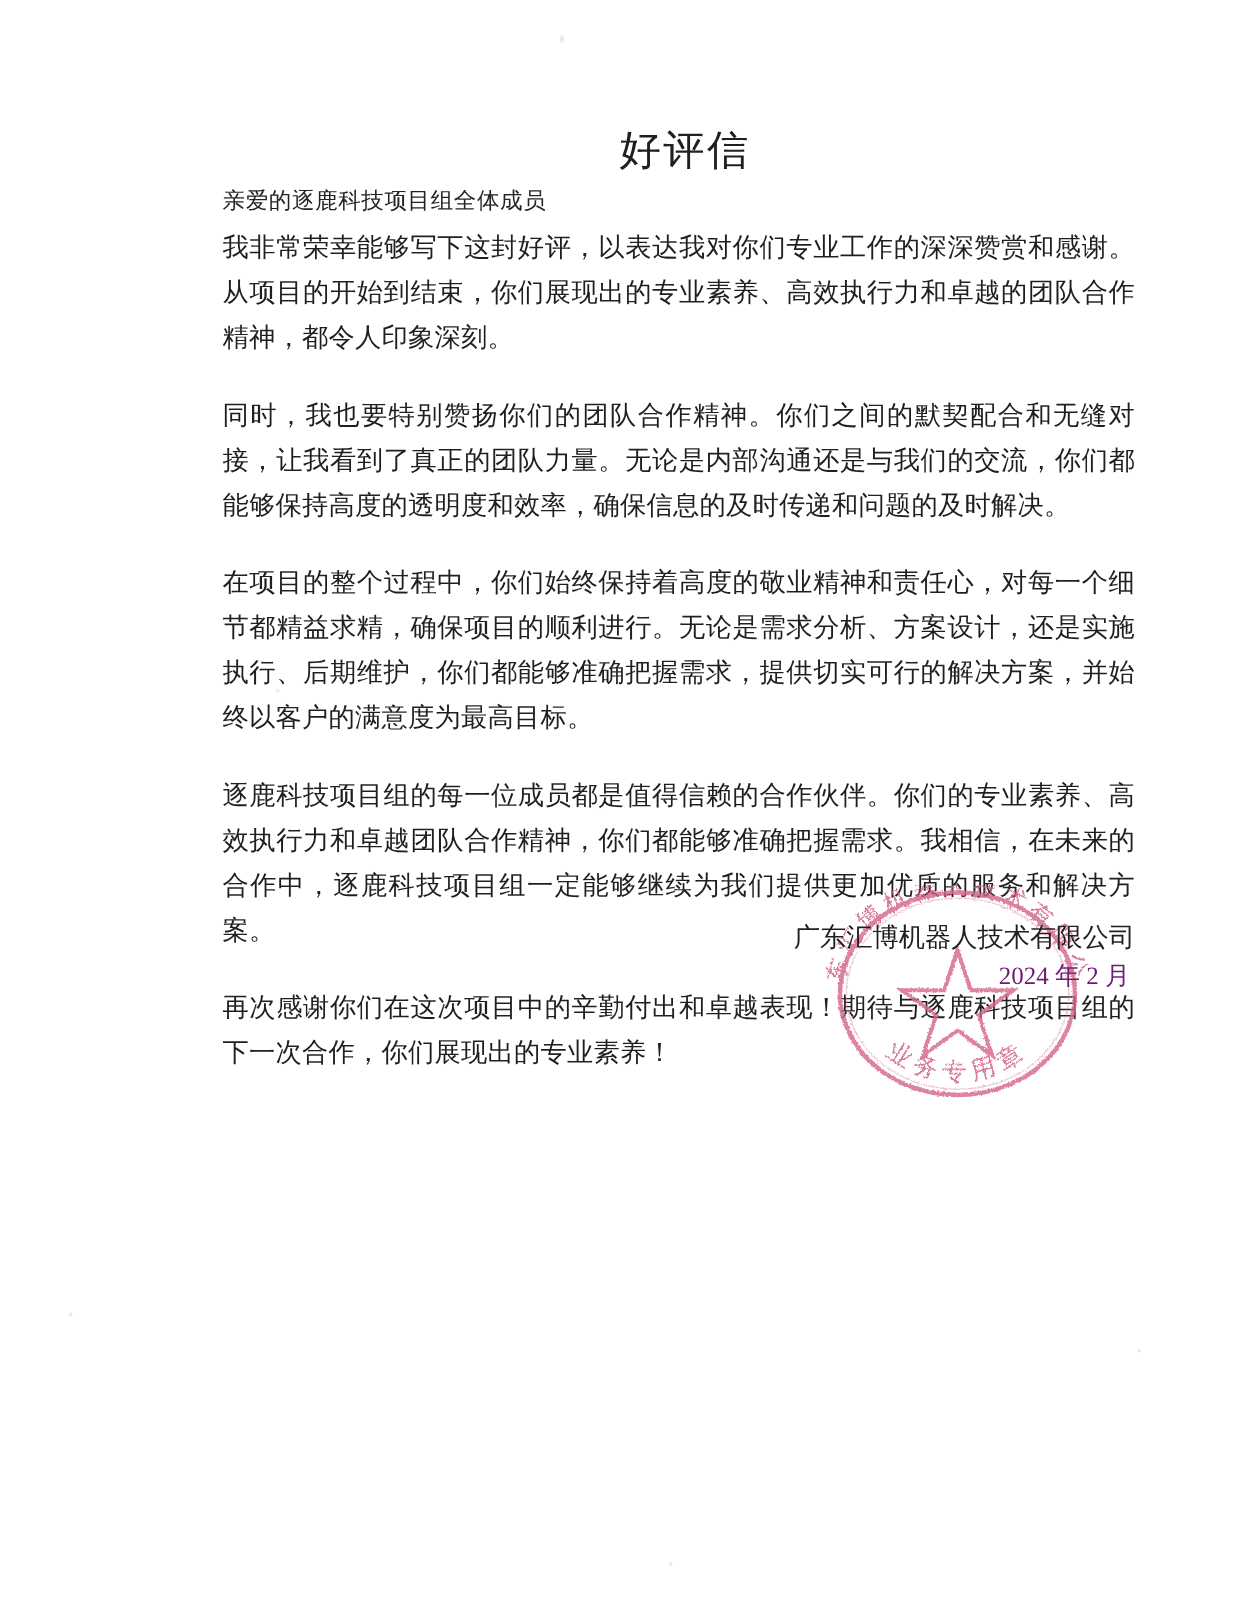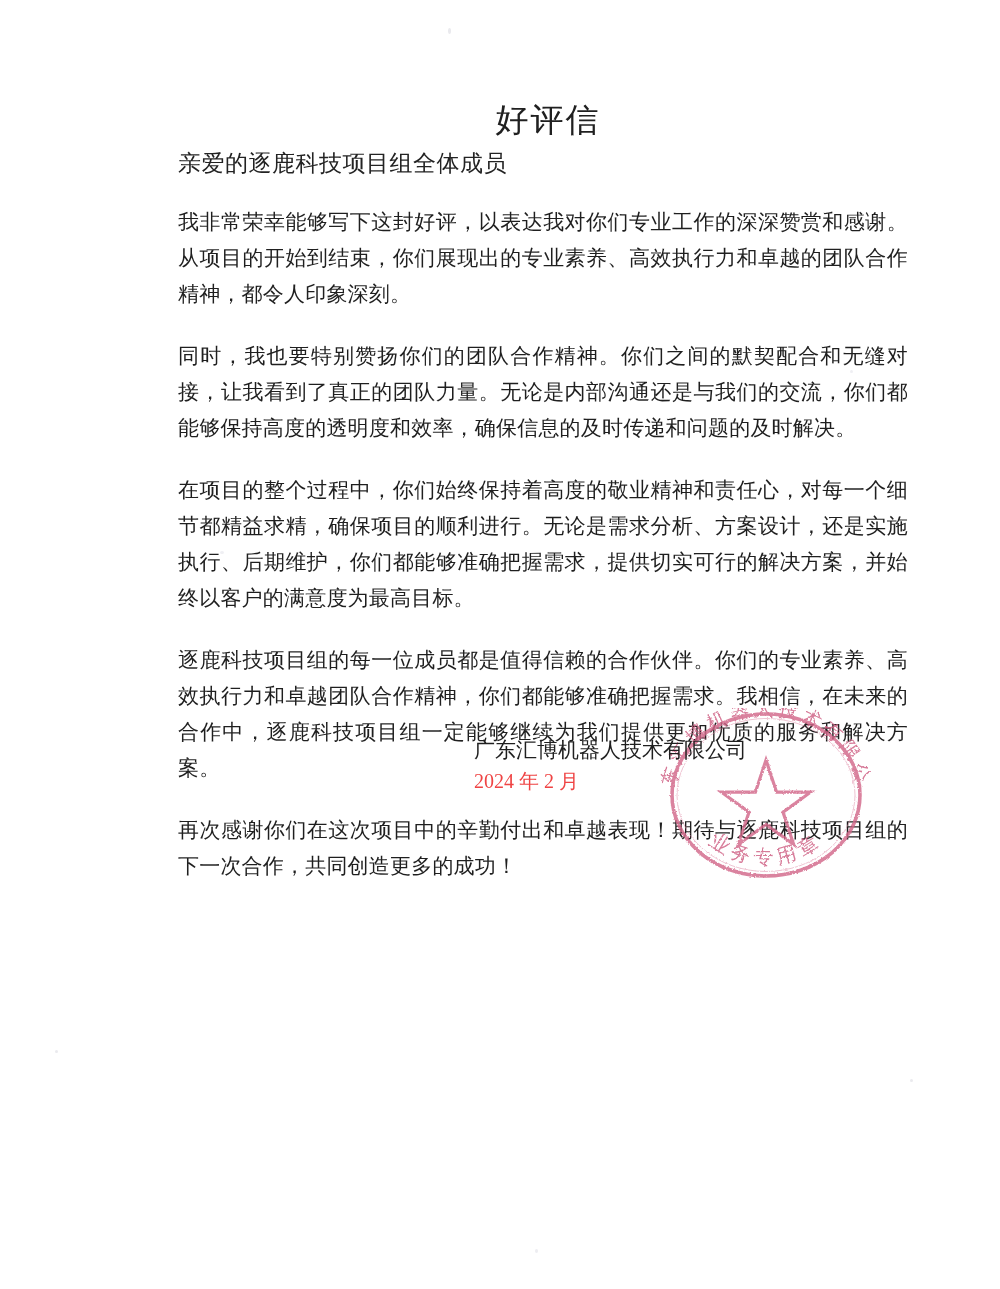--- a/index.html
+++ b/index.html
@@ -41,29 +41,29 @@
     font-family: "Liberation Serif", "DejaVu Serif", serif;
     color: #202020;
     font-weight: 400;
     transform: translateX(4px);
   }
 
   .salutation {
     position: absolute;
     top: 148px;
     left: 134px;
-    font-size: 23px;
+    font-size: 18px;
     letter-spacing: .5px;
     color: #232323;
     font-family: "Liberation Serif", "DejaVu Serif", serif;
   }
 
   .body-copy {
     position: absolute;
-    top: 204px;
+    top: 180px;
     left: 134px;
     width: 730px;
   }
 
   .para {
     font-size: 21px;
     line-height: 36px;
     text-align: justify;
     text-align-last: left;
     text-justify: inter-character;
@@ -73,33 +73,34 @@
     letter-spacing: .2px;
   }
   .para:last-child { margin-bottom: 0; }
 
   
   .signature {
     position: absolute;
     top: 735px;
     left: 430px;
     width: 434px;
+    text-align: right;
     z-index: 3;
   }
   .sign-company {
     font-size: 21px;
     line-height: 31px;
     color: #1f1f1f;
     font-family: "Liberation Serif", "DejaVu Serif", serif;
     white-space: nowrap;
   }
   .sign-date {
     font-size: 20px;
     line-height: 31px;
-    color: #ef4444;
+    color: #701a75;
     font-family: "Liberation Serif", "DejaVu Serif", serif;
     padding-right: 4px;
   }
 
   
   .seal {
     position: absolute;
     left: 608px;
     top: 708px;
     width: 228px;
@@ -123,21 +124,21 @@
 
   <div class="doc-title">好评信</div>
 
   <div class="salutation">亲爱的逐鹿科技项目组全体成员</div>
 
   <div class="body-copy">
     <p class="para">我非常荣幸能够写下这封好评，以表达我对你们专业工作的深深赞赏和感谢。从项目的开始到结束，你们展现出的专业素养、高效执行力和卓越的团队合作精神，都令人印象深刻。</p>
     <p class="para">同时，我也要特别赞扬你们的团队合作精神。你们之间的默契配合和无缝对接，让我看到了真正的团队力量。无论是内部沟通还是与我们的交流，你们都能够保持高度的透明度和效率，确保信息的及时传递和问题的及时解决。</p>
     <p class="para">在项目的整个过程中，你们始终保持着高度的敬业精神和责任心，对每一个细节都精益求精，确保项目的顺利进行。无论是需求分析、方案设计，还是实施执行、后期维护，你们都能够准确把握需求，提供切实可行的解决方案，并始终以客户的满意度为最高目标。</p>
     <p class="para">逐鹿科技项目组的每一位成员都是值得信赖的合作伙伴。你们的专业素养、高效执行力和卓越团队合作精神，你们都能够准确把握需求。我相信，在未来的合作中，逐鹿科技项目组一定能够继续为我们提供更加优质的服务和解决方案。</p>
-    <p class="para">再次感谢你们在这次项目中的辛勤付出和卓越表现！期待与逐鹿科技项目组的下一次合作，共同创造更多的成功！</p>
+    <p class="para">再次感谢你们在这次项目中的辛勤付出和卓越表现！期待与逐鹿科技项目组的下一次合作，你们展现出的专业素养！</p>
   </div>
 
   <div class="seal">
     <svg viewBox="0 0 228 170" xmlns="http://www.w3.org/2000/svg" aria-hidden="true">
       <defs>
         <path id="sealArcTop" d="M 22,87 A 92,80 0 0 1 206,87"></path>
         <path id="sealArcBottom" d="M 34,87 A 80,69 0 0 0 194,87"></path>
         <filter id="sealRough" x="-20%" y="-20%" width="140%" height="140%">
           <feTurbulence type="fractalNoise" baseFrequency="0.55" numOctaves="3" seed="7" result="noise"></feTurbulence>
           <feDisplacementMap in="SourceGraphic" in2="noise" scale="2.6" xChannelSelector="R" yChannelSelector="G"></feDisplacementMap>

